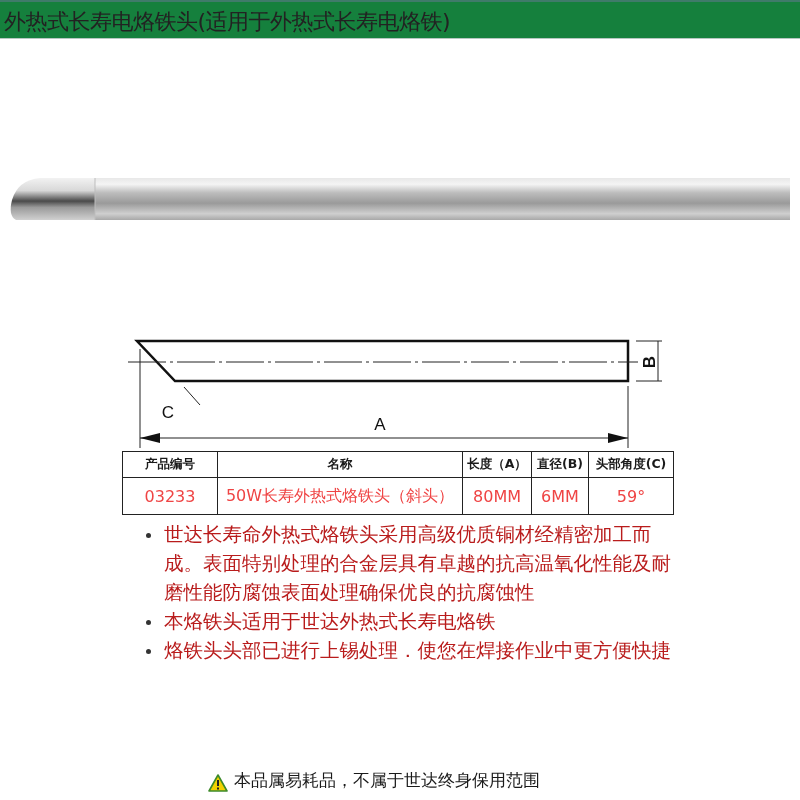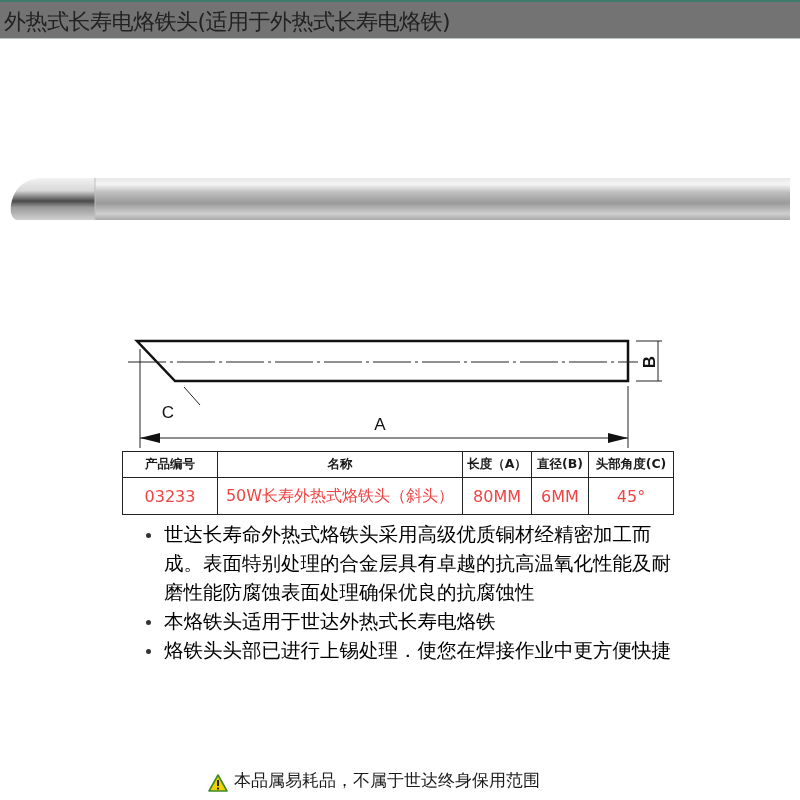--- a/index.html
+++ b/index.html
@@ -2,40 +2,40 @@
 <html><head>
 <meta charset="utf-8">
 <style>
   html, body { margin: 0; padding: 0; }
   body {
     width: 800px; height: 800px; background: #ffffff; position: relative; overflow: hidden;
     font-family: "DejaVu Sans", "Liberation Sans", sans-serif; color: #1a1a1a;
   }
   .header {
     position: absolute; left: 0; top: 0; width: 800px; height: 39px;
-    background: #737373; border-top: 2px solid #3f7b6a; border-bottom: 1px solid #b7c7c2;
+    background: #15803d; border-top: 2px solid #3f7b6a; border-bottom: 1px solid #b7c7c2;
     box-sizing: border-box;
   }
   .header-title {
     position: absolute; left: 4px; top: 5px; font-size: 22px; color: #222; letter-spacing: -0.5px;
   }
   .rod { position: absolute; left: 0; top: 170px; width: 800px; height: 60px; }
   .diagram { position: absolute; left: 100px; top: 320px; width: 600px; height: 130px; }
   .spec-table {
     position: absolute; left: 122px; top: 451px; border-collapse: collapse;
     font-size: 13px;
   }
   .spec-table th, .spec-table td {
     border: 1.5px solid #222; text-align: center; padding: 0; font-weight: normal;
   }
   .spec-table th { height: 25px; font-size: 12.5px; font-weight: bold; }
   .spec-table td { height: 36px; font-size: 16px; color: #ef4444; }
   .bullets {
     position: absolute; left: 146px; top: 520px; width: 540px; margin: 0; padding: 0; list-style: none;
-    font-size: 19.5px; line-height: 29px; color: #000000;
+    font-size: 19.5px; line-height: 29px; color: #b91c1c;
   }
   .bullets li { position: relative; padding-left: 18px; }
   .bullets li .dot {
     position: absolute; left: 0; top: 13px; width: 5px; height: 5px; border-radius: 50%; background: #333;
   }
   .footer-note {
     position: absolute; left: 208px; top: 769px; font-size: 17px; color: #1a1a1a; display: flex; align-items: flex-end;
   }
   .footer-note svg { margin-right: 6px; }
 </style>
@@ -100,21 +100,21 @@
       <th style="width:56px">直径(B)</th>
       <th style="width:84px">头部角度(C)</th>
     </tr>
   </thead>
   <tbody>
     <tr>
       <td>03233</td>
       <td>50W长寿外热式烙铁头（斜头）</td>
       <td>80MM</td>
       <td>6MM</td>
-      <td>45°</td>
+      <td>59°</td>
     </tr>
   </tbody>
 </table>
 
 <ul class="bullets">
   <li>
     <span class="dot"></span>
     <span>世达长寿命外热式烙铁头采用高级优质铜材经精密加工而成。表面特别处理的合金层具有卓越的抗高温氧化性能及耐磨性能防腐蚀表面处理确保优良的抗腐蚀性</span>
   </li>
   <li>

